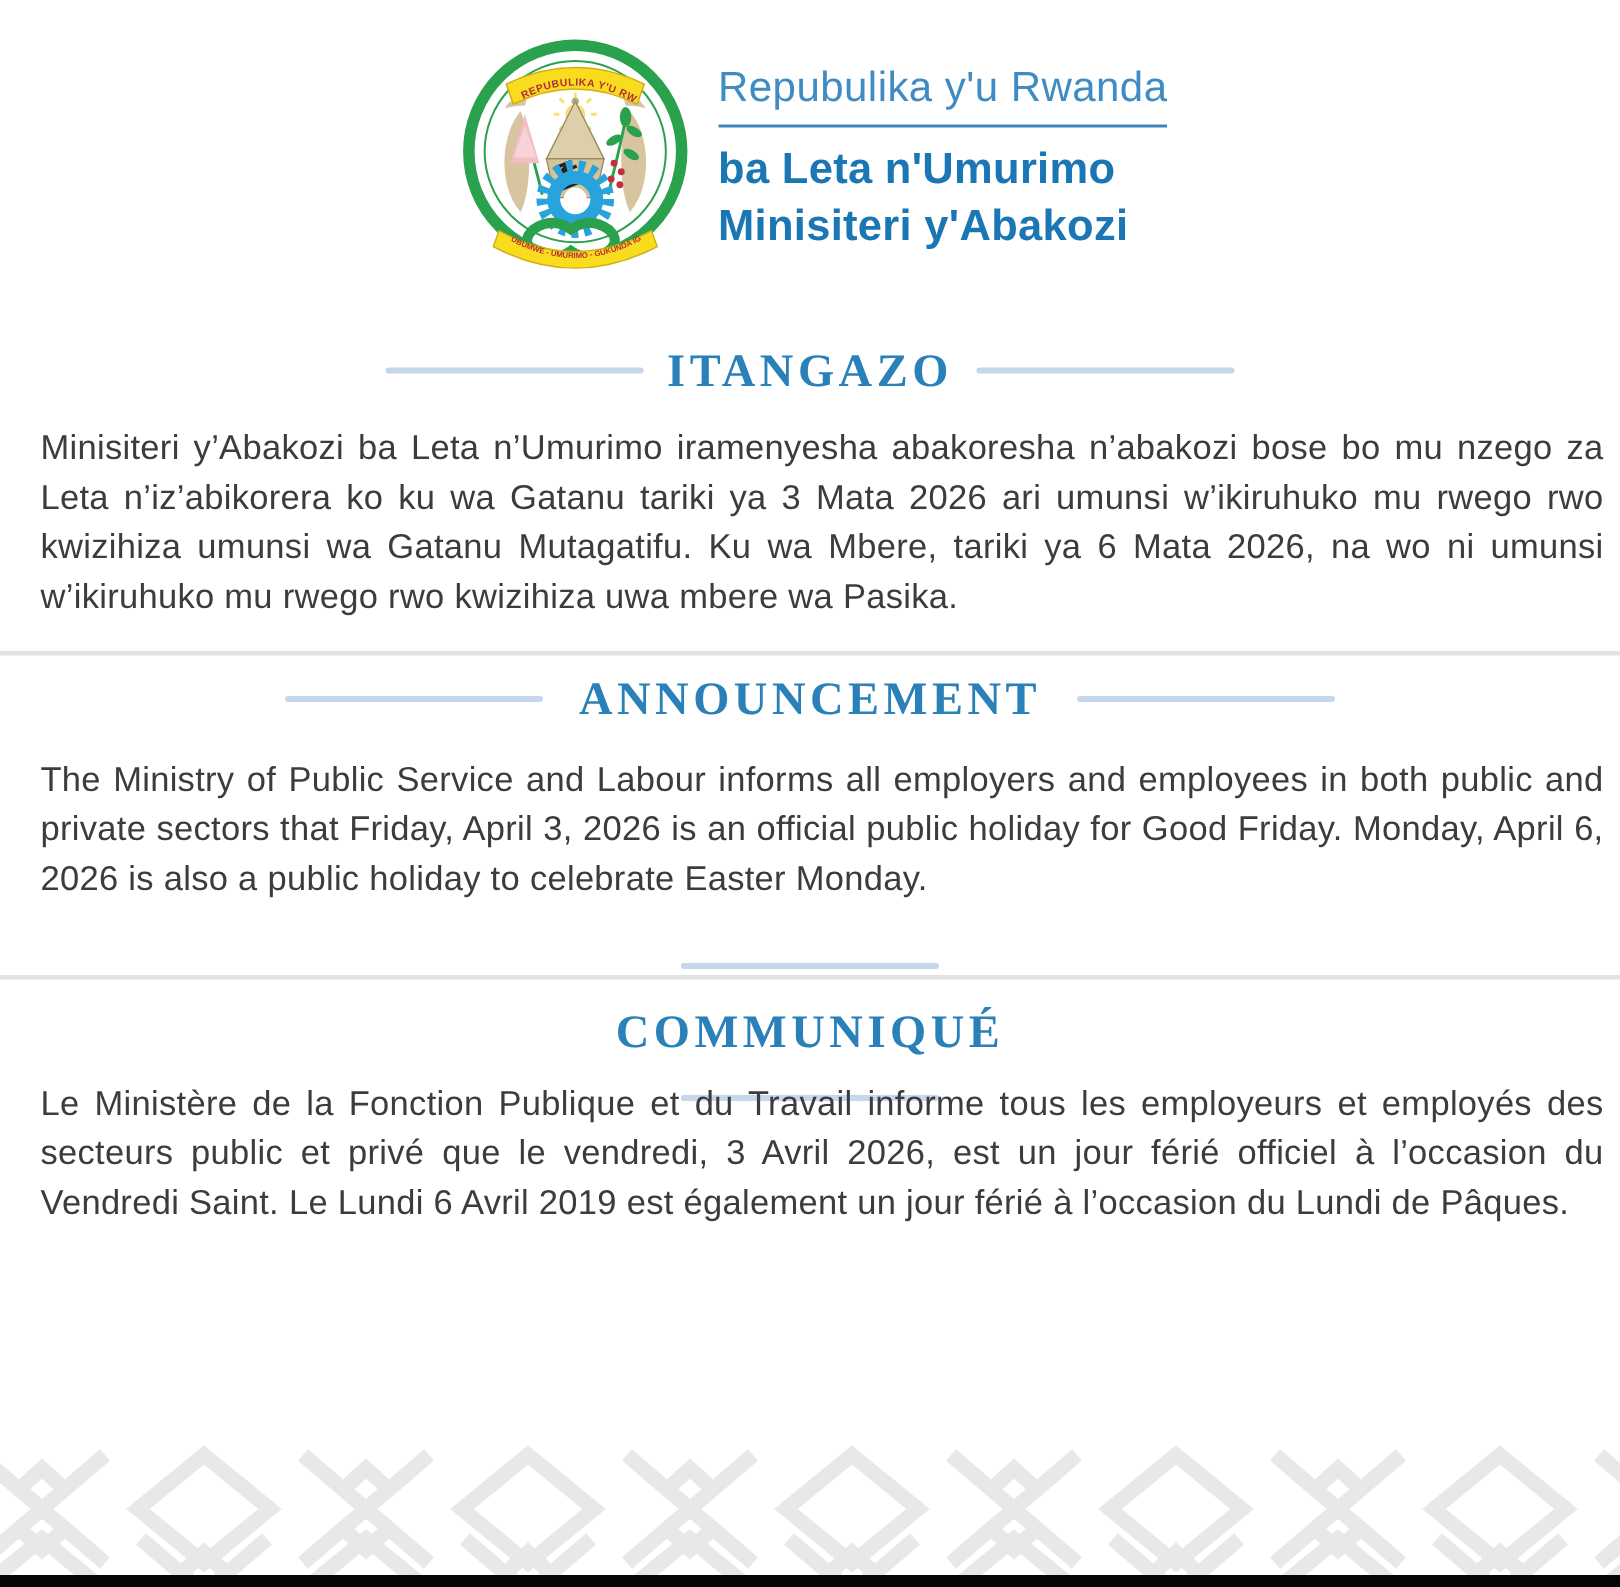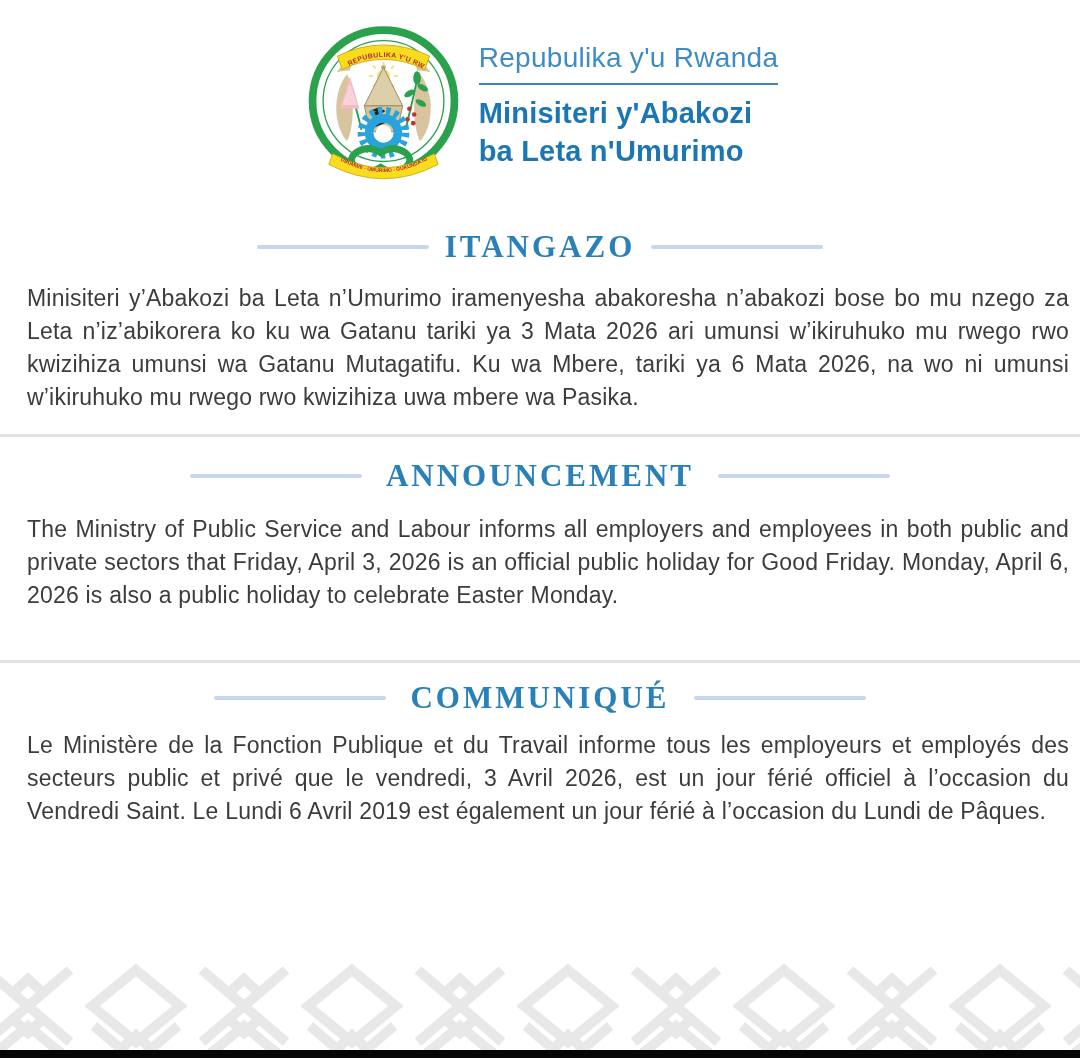--- a/index.html
+++ b/index.html
@@ -10,22 +10,22 @@
   .brand{margin-top:14px;display:flex;justify-content:center;align-items:flex-start;gap:14px;height:180px;}
   .emblem{width:163px;height:178px;flex:0 0 auto;}
   .brand-text{padding-top:28px;}
   .brand-country{font-size:28px;color:#3f8cc5;font-weight:400;letter-spacing:.3px;
                  padding-bottom:9px;border-bottom:2px solid #3c86c0;margin-bottom:9px;}
   .brand-ministry{font-size:29px;font-weight:bold;color:#1b76b4;line-height:1.32;letter-spacing:.2px;}
 
   
   .section-head{display:flex;align-items:center;justify-content:center;gap:24px;height:38px;}
   .section-head.itangazo{margin-top:34px;gap:16px;}
-  .section-head.announcement{margin-top:20px;}
-  .section-head.communique{margin-top:16px;}
+  .section-head.announcement{margin-top:10px;}
+  .section-head.communique{margin-top:16px;flex-direction:column;}
   .rule{width:172px;height:4px;background:#c6d6ec;border-radius:2px;flex:0 0 auto;}
   h2.sec-title{margin:0;font-family:"Liberation Serif",serif;font-weight:bold;font-size:31px;
                color:#2a81b9;letter-spacing:3px;white-space:nowrap;}
 
   
   p.body-text{margin:16px 11px 0 27px;font-size:23px;line-height:33px;color:#3c3c3c;
               text-align:justify;letter-spacing:.2px;}
   p.body-text.en{margin-top:18px;}
   p.body-text.fr{margin-top:12px;}
 
@@ -108,22 +108,22 @@
 
       <path d="M32,143 Q85,172 138,143 L142,154 Q85,184 28,154 Z" fill="#f9dc1e" stroke="#cfae12" stroke-width="1"></path>
       <text font-size="5.4" fill="#b22d38" font-weight="bold">
         <textPath href="#arcBotText" startOffset="0%">UBUMWE - UMURIMO - GUKUNDA IGIHUGU</textPath>
       </text>
     </svg>
 
     <div class="brand-text">
       <div class="brand-country">Repubulika y'u Rwanda</div>
       <div class="brand-ministry">
+        <div>ba Leta n'Umurimo</div>
         <div>Minisiteri y'Abakozi</div>
-        <div>ba Leta n'Umurimo</div>
       </div>
     </div>
   </div>
 
   <div class="section-head itangazo">
     <span class="rule"></span>
     <h2 class="sec-title">ITANGAZO</h2>
     <span class="rule"></span>
   </div>
   <p class="body-text rw">Minisiteri y’Abakozi ba Leta n’Umurimo iramenyesha abakoresha n’abakozi bose bo mu nzego za Leta n’iz’abikorera ko ku wa Gatanu tariki ya 3 Mata 2026 ari umunsi w’ikiruhuko mu rwego rwo kwizihiza umunsi wa Gatanu Mutagatifu. Ku wa Mbere, tariki ya 6 Mata 2026, na wo ni umunsi w’ikiruhuko mu rwego rwo kwizihiza uwa mbere wa Pasika.</p>

